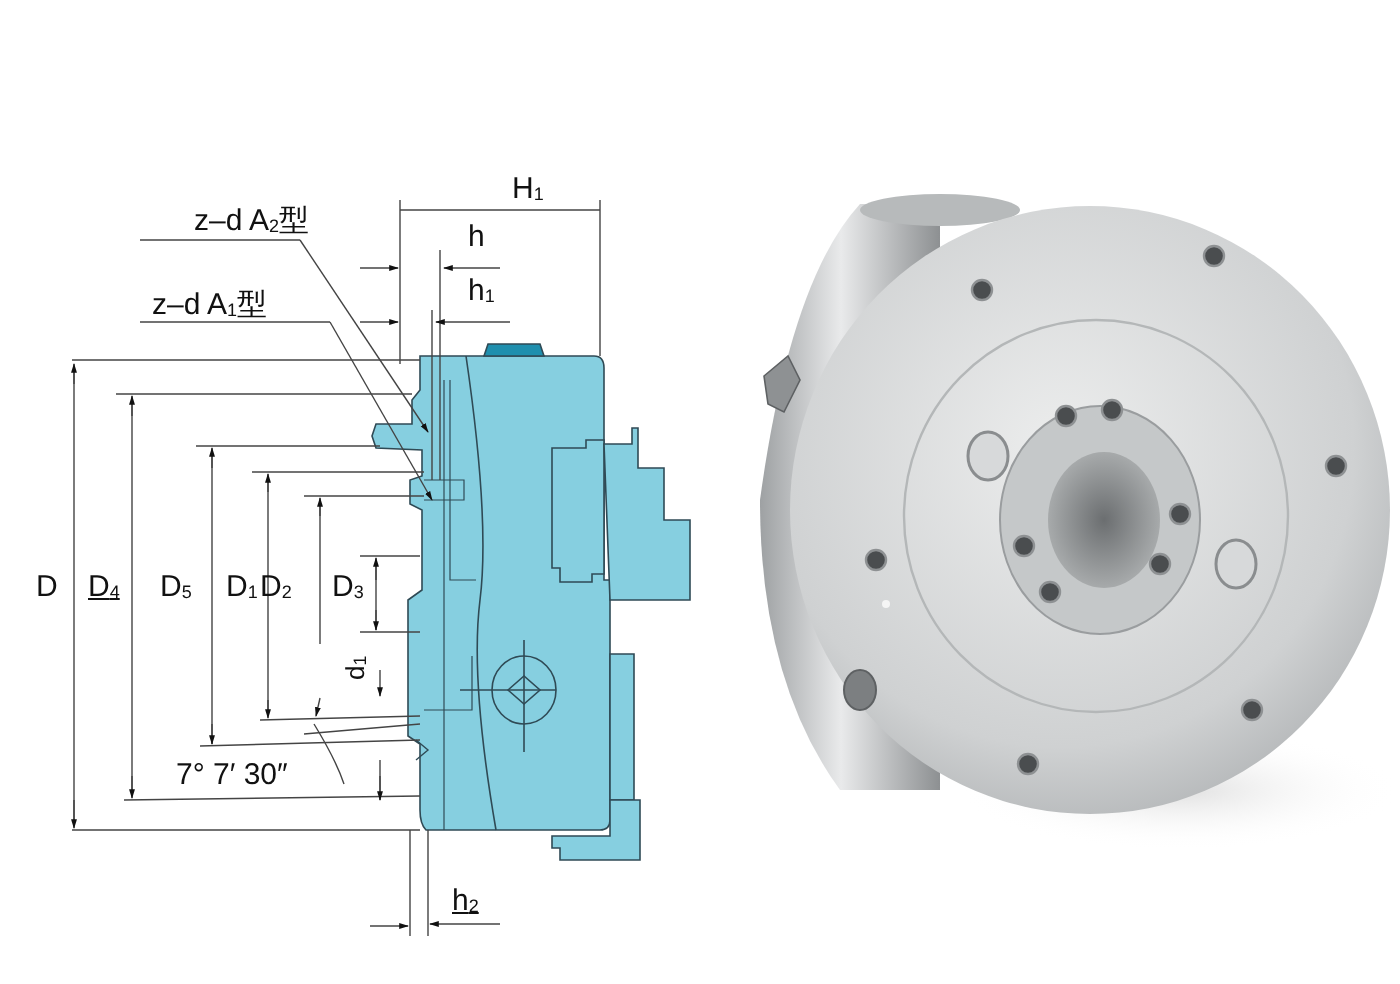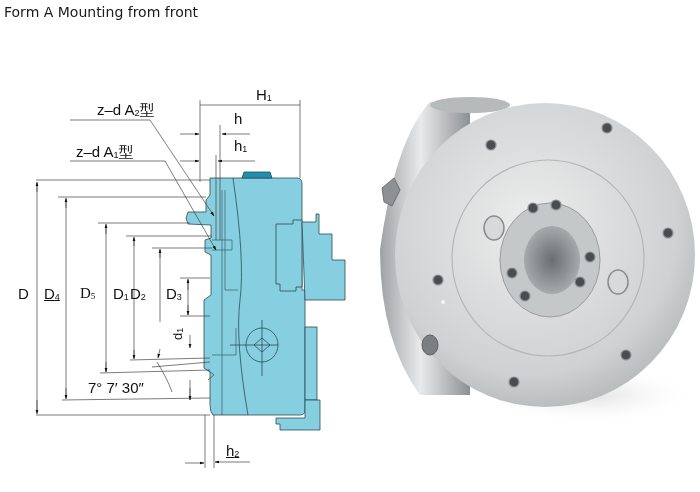--- a/index.html
+++ b/index.html
@@ -9,21 +9,20 @@
     .header .cn { font-size: 14px; letter-spacing: 0.5px; }
     .header .en { font-size: 14px; }
     .diagram { position: absolute; left: 0; top: 0; width: 700px; height: 492px; }
     .lbl { position: absolute; font-family: "Liberation Sans", sans-serif; font-size: 15px; color: #111; white-space: nowrap; }
     .lbl sub { font-size: 9px; vertical-align: baseline; position: relative; top: 1px; }
   </style>
 </head>
 <body>
 
 <div class="header">
-  <div class="en">Form A Mounting from front</div>
 </div>
 
 <svg class="diagram" viewBox="0 0 700 492" xmlns="http://www.w3.org/2000/svg">
   <defs>
     <marker id="arr" viewBox="0 0 10 10" refX="9" refY="5" markerWidth="7" markerHeight="7" orient="auto-start-reverse">
       <path d="M0,2 L10,5 L0,8 z" fill="#111"></path>
     </marker>
   </defs>
 
   <g stroke="#2f4a55" stroke-width="0.8" fill="#86cfe0">
@@ -173,19 +172,19 @@
 </svg>
 
 <div class="lbl" style="left:256px;top:86px;"><span>H</span><sub>1</sub></div>
 <div class="lbl" style="left:234px;top:110px;"><span>h</span></div>
 <div class="lbl" style="left:234px;top:137px;"><span>h</span><sub>1</sub></div>
 <div class="lbl" style="left:76px;top:101px;margin-left:21px;"><span>z–d A</span><sub>2</sub><span>型</span></div>
 <div class="lbl" style="left:76px;top:143px;"><span>z–d A</span><sub>1</sub><span>型</span></div>
 
 <div class="lbl" style="left:18px;top:285px;"><span>D</span></div>
 <div class="lbl" style="left:44px;top:285px;text-decoration:underline;"><span>D</span><sub>4</sub></div>
-<div class="lbl" style="left:80px;top:285px;font-family:Liberation Serif, serif;"><span>D</span><sub>5</sub></div>
+<div class="lbl" style="left:80px;top:285px;"><span>D</span><sub>5</sub></div>
 <div class="lbl" style="left:113px;top:285px;"><span>D</span><sub>1</sub></div>
 <div class="lbl" style="left:130px;top:285px;"><span>D</span><sub>2</sub></div>
 <div class="lbl" style="left:166px;top:285px;"><span>D</span><sub>3</sub></div>
 <div class="lbl" style="left:170px;top:340px;transform:rotate(-90deg);transform-origin:left top;font-size:13px;"><span>d</span><sub>1</sub></div>
 <div class="lbl" style="left:88px;top:379px;font-size:15px;">7°  7′  30″</div>
 <div class="lbl" style="left:226px;top:442px;text-decoration:underline;"><span>h</span><sub>2</sub></div>
 
 </body></html>

